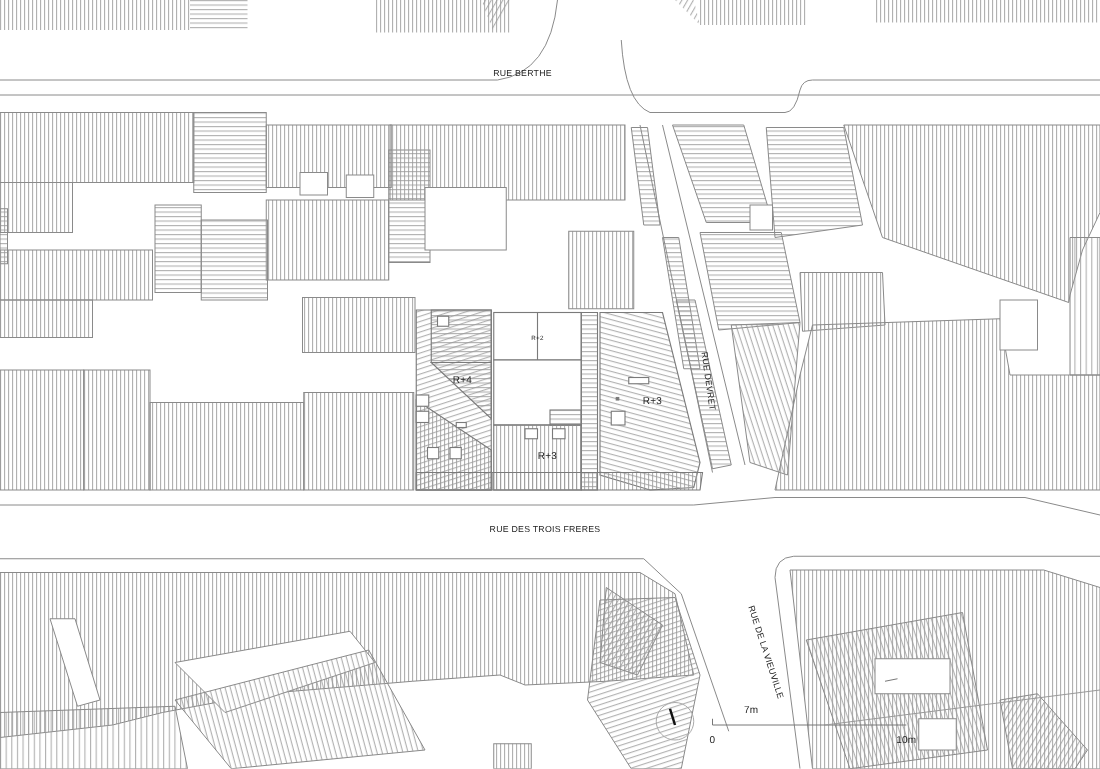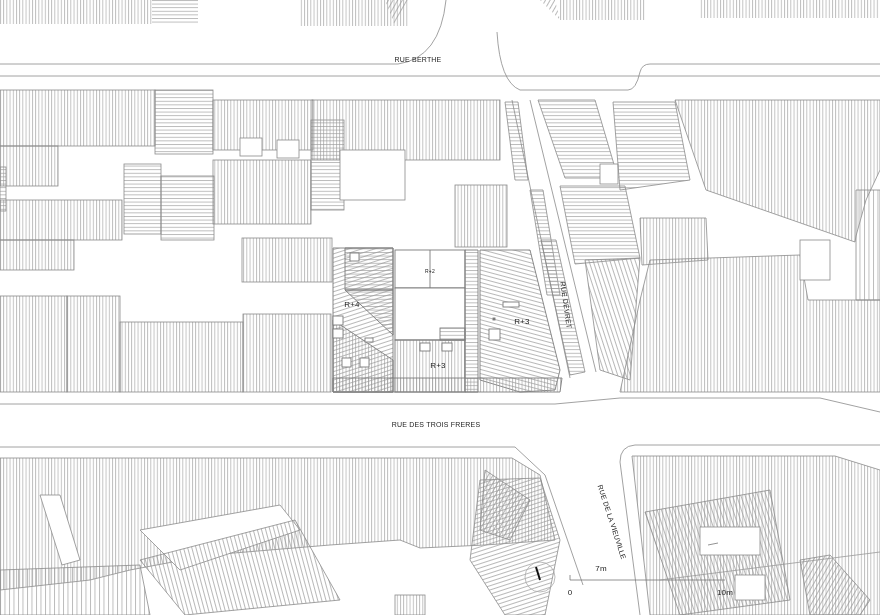--- a/index.html
+++ b/index.html
@@ -172,20 +172,20 @@
     <line x1="570" y1="575" x2="570" y2="580"></line>
     <line x1="660" y1="580" x2="880" y2="552" stroke="#999"></line>
   </g>
 </svg>
 
 <div class="lbl street" style="left:418px; top:59px;">RUE BERTHE</div>
 <div class="lbl street" style="left:436px; top:424px;">RUE DES TROIS FRERES</div>
 <div class="lbl street rot-devret" style="left:566px; top:305px;">RUE DEVRET</div>
 <div class="lbl street rot-vieuville" style="left:612px; top:522px;">RUE DE LA VIEUVILLE</div>
 
-<div class="lbl lvl" style="left:352px; top:304px;text-align:center;">R+4</div>
+<div class="lbl lvl" style="left:370px; top:304px;text-align:center;">R+4</div>
 <div class="lbl small" style="left:430px; top:271px;">R+2</div>
 <div class="lbl lvl" style="left:522px; top:321px;">R+3</div>
 <div class="lbl lvl" style="left:438px; top:365px;">R+3</div>
 
 <div class="lbl scale" style="left:570px; top:592px;">0</div>
 <div class="lbl scale" style="left:601px; top:568px;">7m</div>
 <div class="lbl scale" style="left:725px; top:592px;">10m</div>
 
 </body></html>

